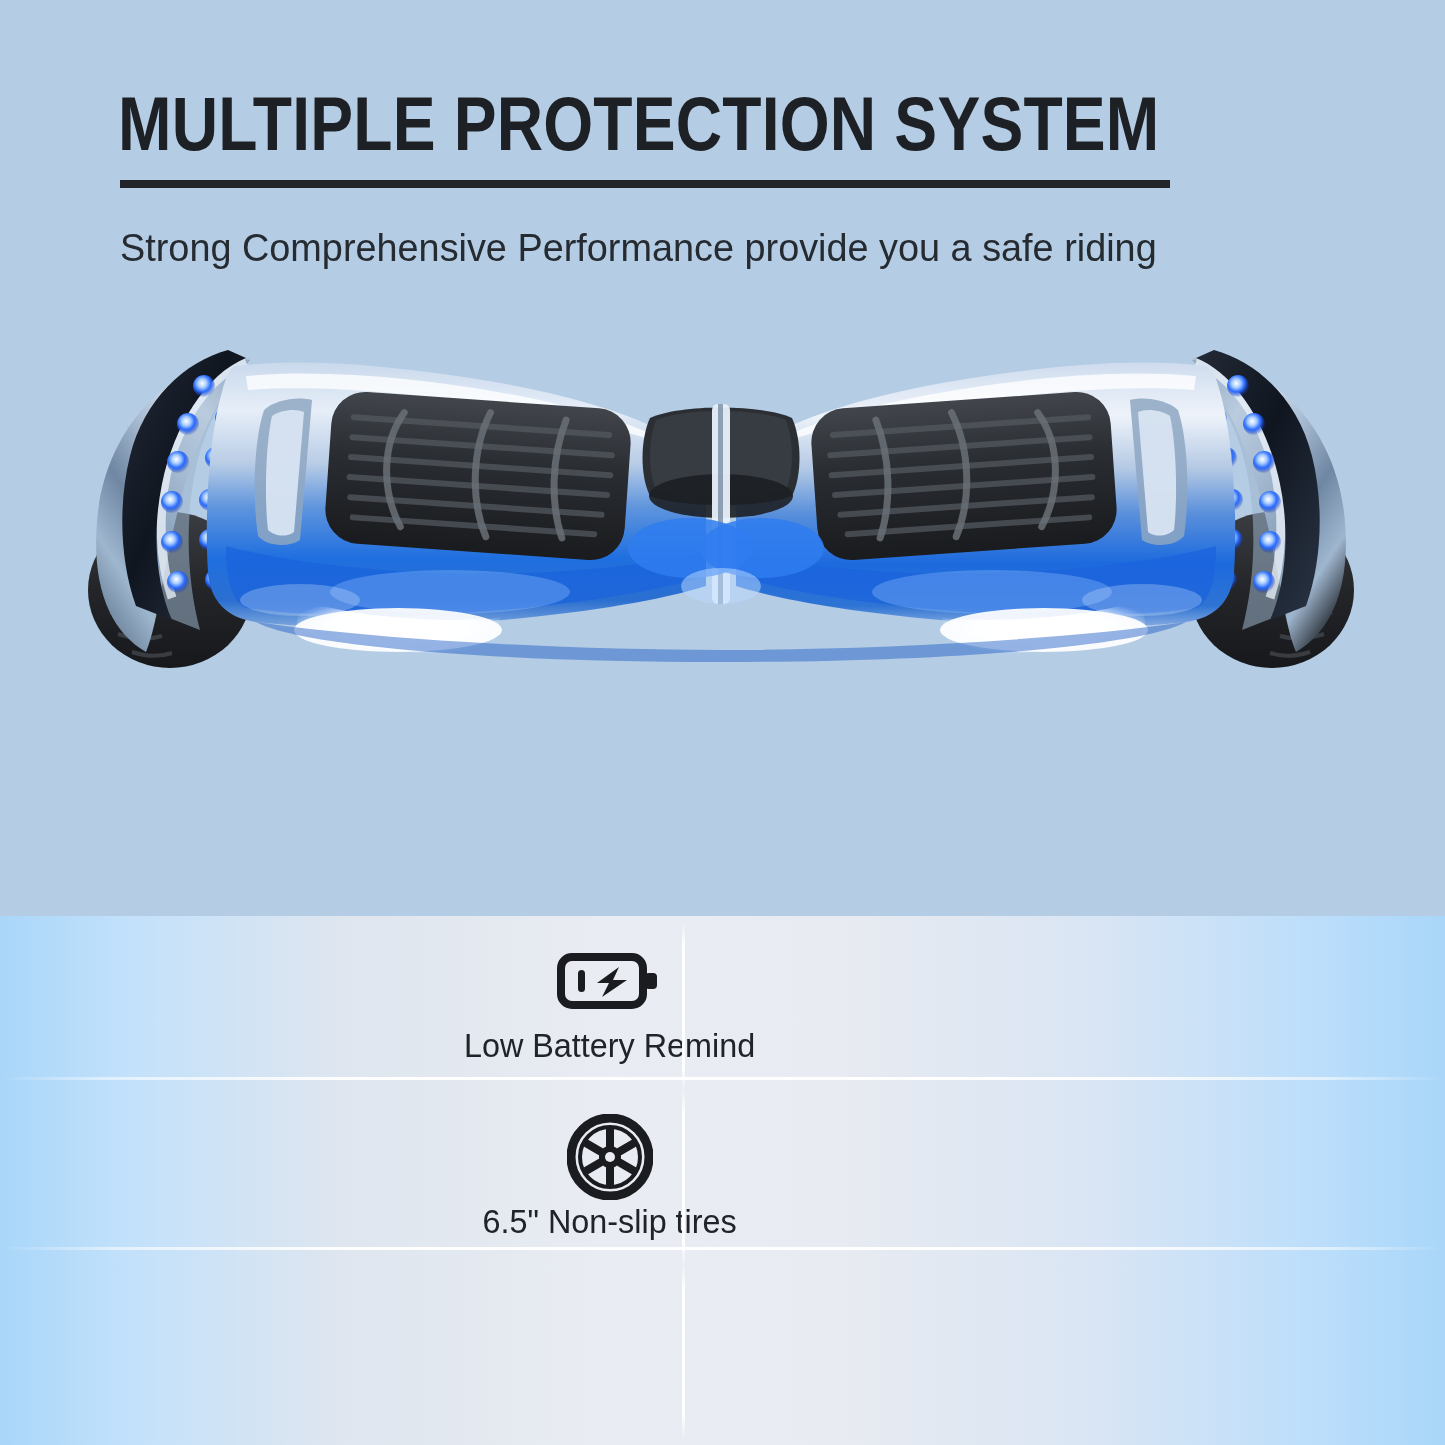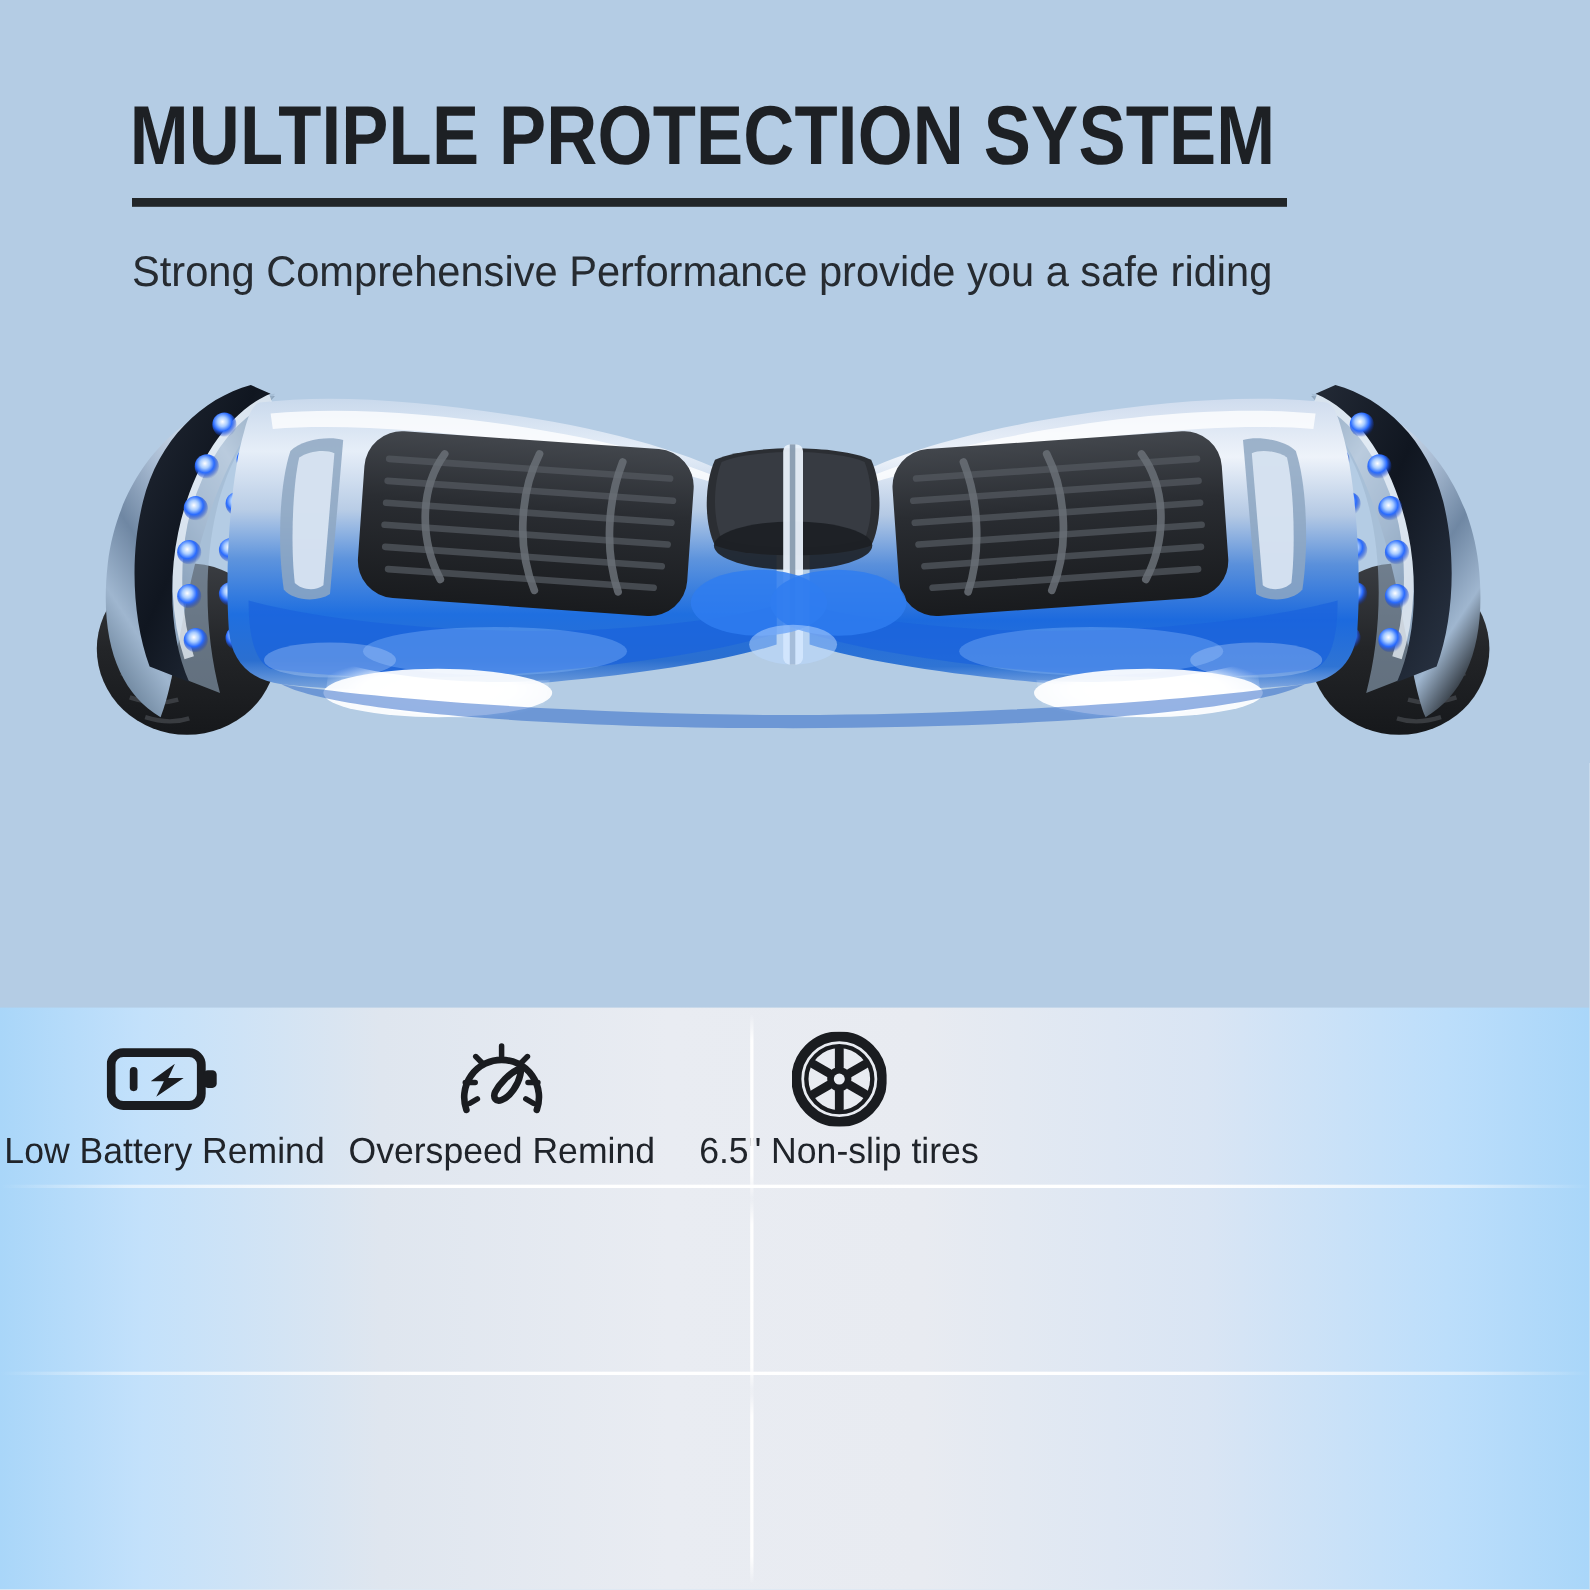--- a/index.html
+++ b/index.html
@@ -90,21 +90,21 @@
         #d9e5f4 76%,
         #bcdefb 91%,
         #a9d6f9 100%);
   }
   #grid {
     position: absolute;
     left: 0; top: 0;
     width: 1227px;
     height: 529px;
     display: grid;
-    grid-template-columns: 1fr 1fr 1fr 1fr;
+    grid-template-columns: 1fr;
     grid-template-rows: 1fr 1fr 1fr;
   }
   .cell {
     position: relative;
     display: flex;
     flex-direction: column;
     align-items: center;
     justify-content: center;
   }
   .cell-inner {
@@ -465,41 +465,20 @@
               <rect x="4" y="8" width="82" height="48" rx="11" fill="none" stroke="#1a1c20" stroke-width="8"></rect>
               <rect x="88" y="24" width="12" height="16" rx="4" fill="#1a1c20"></rect>
               <rect x="21" y="21" width="7" height="22" rx="3.5" fill="#1a1c20"></rect>
               <path d="M62 18 L40 34 L52 34 L45 48 L70 31 L56 31 Z" fill="#1a1c20"></path>
             </svg>
           </div>
           <div class="cell-label">Low Battery Remind</div>
         </div>
       </div>
 
-      <div class="cell">
-        <div class="cell-inner">
-          <div class="cell-icon">
-            <svg width="82" height="76" viewBox="0 0 82 76">
-              <path d="M9 66 A34 34 0 1 1 73 66" fill="none" stroke="#1a1c20" stroke-width="6" stroke-linecap="round"></path>
-              <g stroke="#1a1c20" stroke-width="5" stroke-linecap="round">
-                <path d="M41 8 V17"></path>
-                <path d="M17.5 17.5 L23.8 23.8"></path>
-                <path d="M64.5 17.5 L58.2 23.8"></path>
-                <path d="M8 41 H17"></path>
-                <path d="M74 41 H65"></path>
-                <path d="M12 60 L19 56"></path>
-                <path d="M70 60 L63 56"></path>
-              </g>
-              <path d="M56 29 C48 33 39 42 35 50 C33 55 36 59 41 57 C49 54 56 43 58 34
-                       C59 30 58 28 56 29 Z" fill="none" stroke="#1a1c20" stroke-width="6" stroke-linejoin="round"></path>
-            </svg>
-          </div>
-          <div class="cell-label">Overspeed Remind</div>
-        </div>
-      </div>
 
 
 
 
       <div class="cell">
         <div class="cell-inner">
           <div class="cell-icon">
             <svg width="86" height="86" viewBox="0 0 86 86">
               <circle cx="43" cy="43" r="39" fill="none" stroke="#1a1c20" stroke-width="9"></circle>
               <circle cx="43" cy="43" r="30" fill="none" stroke="#1a1c20" stroke-width="4"></circle>

